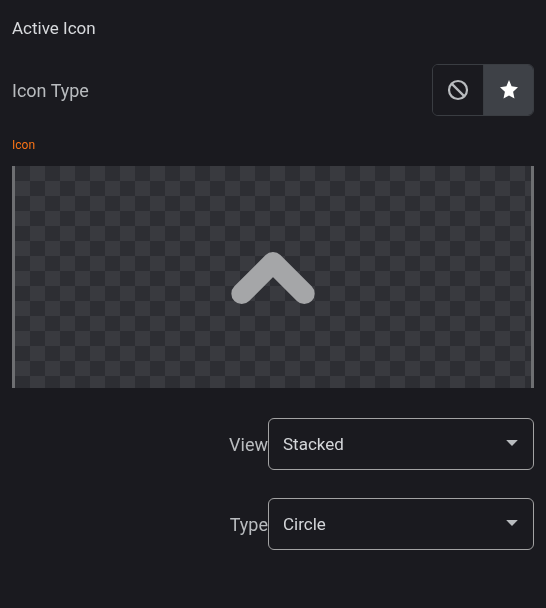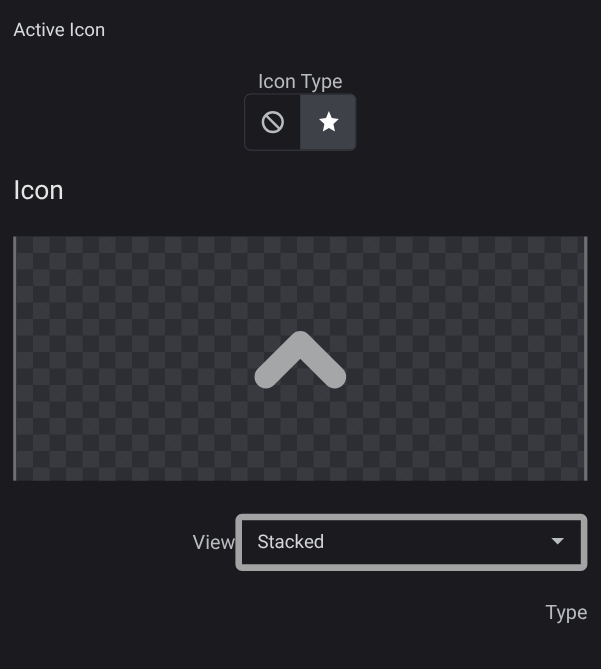--- a/index.html
+++ b/index.html
@@ -19,21 +19,20 @@
       font-size: 17px;
       font-weight: 400;
       color: #d8dadd;
       margin-bottom: 26px;
     }
     .row {
       display: flex;
       align-items: center;
       justify-content: space-between;
       margin-bottom: 22px;
-      flex-direction: column;
     }
     .row-label {
       font-size: 18px;
       font-weight: 400;
       color: #b9bcbf;
     }
     .icon-type-buttons {
       display: flex;
       border: 1px solid #3a3d42;
       border-radius: 6px;
@@ -52,24 +51,24 @@
       border-left: 1px solid #3a3d42;
     }
     .icon-type-btn.active {
       background: #3e4147;
     }
     .icon-type-btn svg {
       width: 24px;
       height: 24px;
     }
     .icon-label {
-      font-size: 24px;
-      font-weight: 400;
-      color: #e5e5e5;
-      margin-bottom: 28px;
+      font-size: 12px;
+      font-weight: 400;
+      color: #f97316;
+      margin-bottom: 14px;
       display: block;
     }
     .icon-preview {
       position: relative;
       width: 100%;
       height: 222px;
       margin-bottom: 30px;
     }
     .icon-preview::before {
       content: "";
@@ -117,24 +116,24 @@
       align-items: center;
       justify-content: flex-end;
       margin-bottom: 28px;
     }
     .control-label {
       font-size: 18px;
       font-weight: 400;
       color: #b9bcbf;
     }
     .select {
-      width: 320px;
+      width: 266px;
       height: 52px;
       background: #1a1a1f;
-      border: 6px solid #a3a3a3;
+      border: 1px solid #a3a3a3;
       border-radius: 6px;
       display: flex;
       align-items: center;
       justify-content: space-between;
       padding: 0 14px;
       cursor: pointer;
     }
     .select-value {
       font-size: 17px;
       color: #d4d6d9;
@@ -184,13 +183,21 @@
     <span class="select-caret">
       <svg viewBox="0 0 12 12" fill="#b9bcbf">
           <path d="M1 3.5l5 5 5-5H1z"></path>
         </svg>
     </span>
   </div>
 </div>
 
 <div class="control-row">
   <div class="control-label">Type</div>
+  <div class="select">
+    <span class="select-value">Circle</span>
+    <span class="select-caret">
+      <svg viewBox="0 0 12 12" fill="#b9bcbf">
+          <path d="M1 3.5l5 5 5-5H1z"></path>
+        </svg>
+    </span>
+  </div>
 </div>
 
 </body></html>

